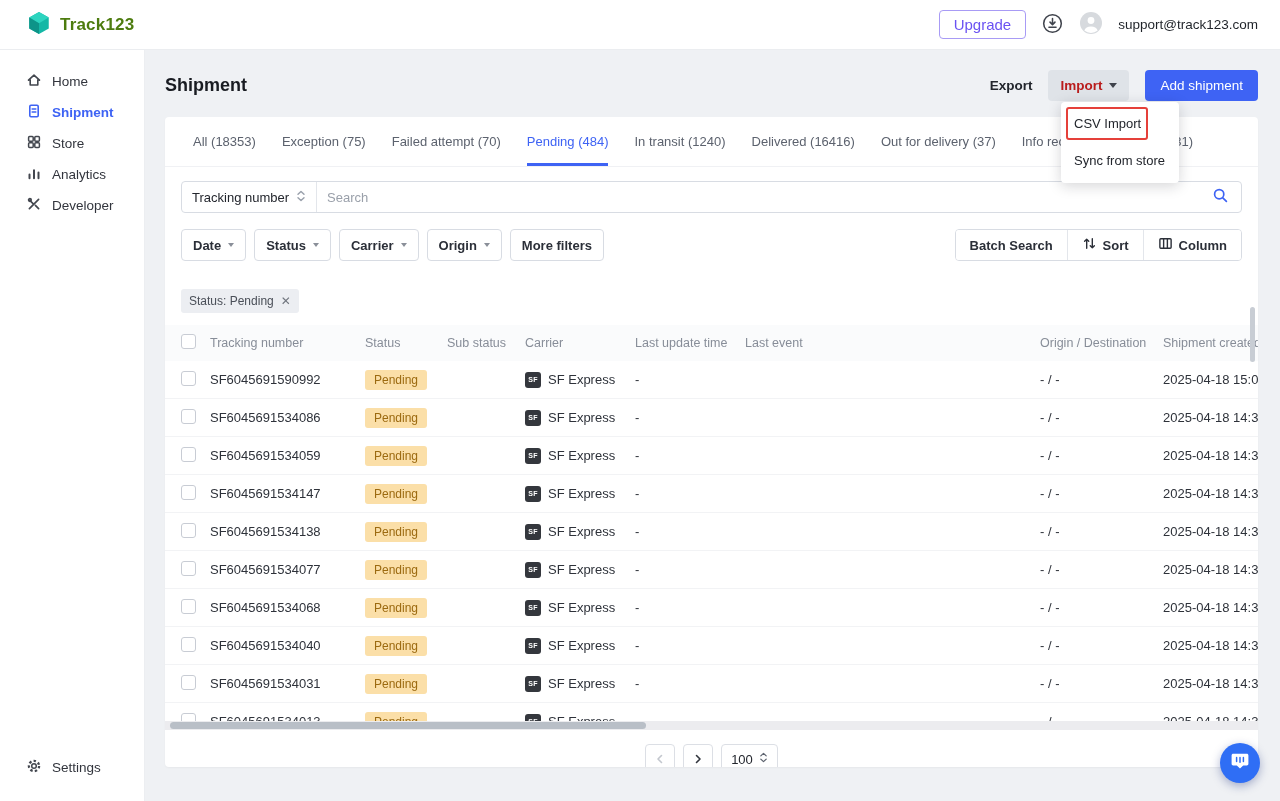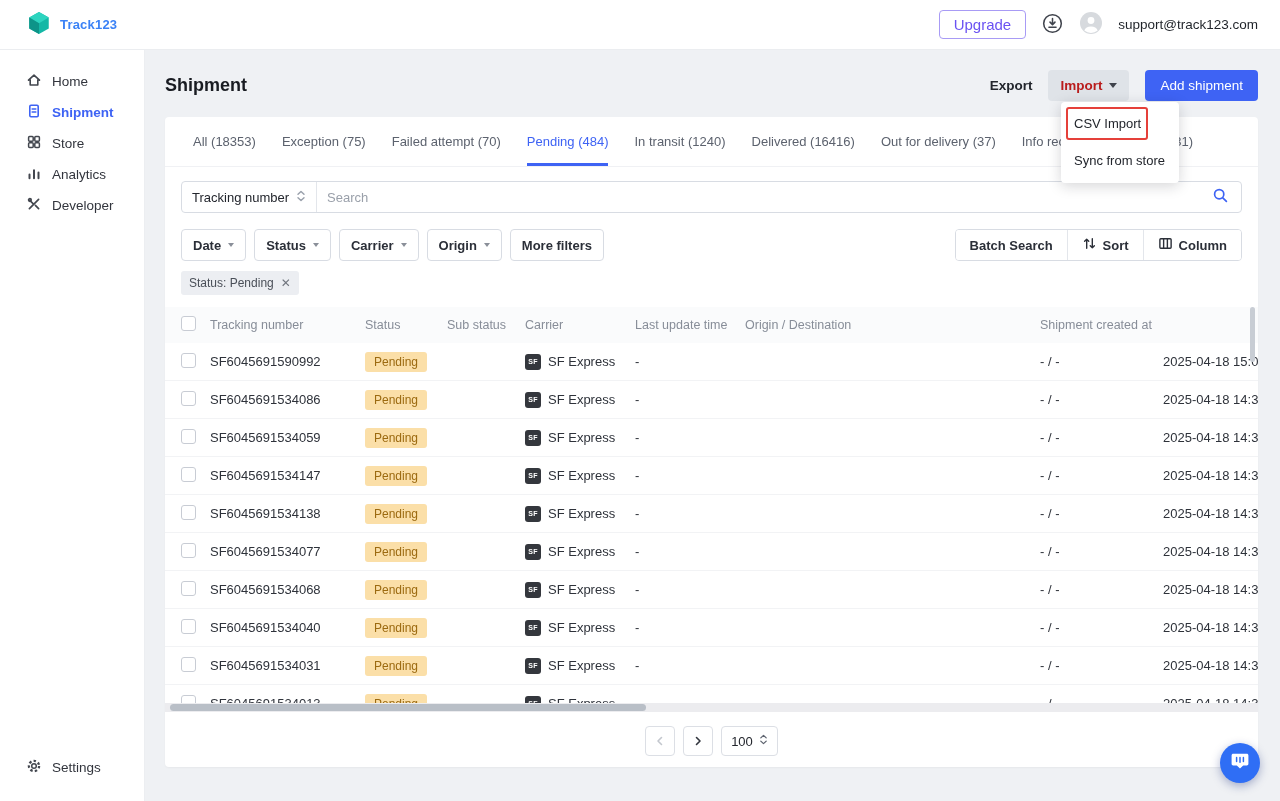--- a/index.html
+++ b/index.html
@@ -2,21 +2,21 @@
 <html><head>
 <meta charset="utf-8">
 <style>
   * { margin:0; padding:0; box-sizing:border-box; }
   html,body { width:1280px; height:801px; overflow:hidden; }
   body { font-family:"Liberation Sans", sans-serif; background:#eef0f3; color:#23262d; position:relative; }
 
   
   .topbar { height:50px; background:#fff; border-bottom:1px solid #ebedf0; display:flex; align-items:center; justify-content:space-between; padding:0 22px 0 26px; position:relative; z-index:5; }
   .topbar-left { display:flex; align-items:center; gap:8px; }
-  .brand-text { font-size:13px; font-weight:800; color:#3b82f6; letter-spacing:.2px; }
+  .brand-text { font-size:17px; font-weight:800; color:#4d7c0f; letter-spacing:.2px; }
   .topbar-right { display:flex; align-items:center; gap:15px; }
   .upgrade-btn { background:#fff; border:1px solid #a89bf5; color:#6a52f2; border-radius:4px; padding:5px 14px; font-size:15px; cursor:pointer; font-family:inherit; }
   .icon-btn { background:none; border:none; cursor:pointer; display:flex; align-items:center; padding:0; }
   .user-email { font-size:13.5px; color:#1f2329; }
 
   
   .sidebar { position:absolute; left:0; top:50px; bottom:0; width:145px; background:#fff; border-right:1px solid #eceef1; padding-top:16px; }
   .side-item { display:flex; align-items:center; gap:10px; padding:6px 0 6px 26px; font-size:13.5px; color:#32353d; cursor:pointer; }
   .side-item svg { flex:0 0 auto; color:#43474f; }
   .side-item.active { color:#3e63f4; font-weight:600; }
@@ -47,21 +47,21 @@
   .search-icon-wrap { padding:0 12px; display:flex; align-items:center; cursor:pointer; }
 
   .filter-row { margin:16px 16px 0 16px; display:flex; justify-content:space-between; align-items:center; }
   .filter-left { display:flex; gap:8px; }
   .fbtn { background:#fff; border:1px solid #d8dce3; border-radius:4px; height:32px; padding:0 11px; font-size:13px; font-weight:600; color:#2b2f38; display:flex; align-items:center; gap:7px; cursor:pointer; font-family:inherit; }
   .fbtn .caret { border-top-color:#8a8f99; border-left-width:3.5px; border-right-width:3.5px; border-top-width:4.5px; }
   .tool-group { display:flex; border:1px solid #d8dce3; border-radius:4px; overflow:hidden; height:32px; }
   .tool-btn { background:#fff; border:none; padding:0 14px; font-size:13px; font-weight:600; color:#2b2f38; display:flex; align-items:center; gap:6px; cursor:pointer; font-family:inherit; }
   .tool-btn + .tool-btn { border-left:1px solid #e3e6eb; }
 
-  .chip-row { margin:10px 16px 0 16px; height:24px; display:flex;text-align:right; }
+  .chip-row { margin:28px 16px 0 16px; height:24px; display:flex;text-align:right; }
   .chip { display:inline-flex; align-items:center; gap:7px; background:#eceef2; border-radius:3px; padding:0 8px; font-size:12px; color:#4a4f58; }
   .chip-close { color:#70757e; font-size:12px; cursor:pointer; line-height:1; }
 
   
   .table-wrap { margin-top:12px; }
   .table-inner { width:1148px; }
   .grid-row { display:grid; grid-template-columns:45px 155px 82px 78px 110px 110px 295px 123px 150px; align-items:center; }
   .thead { height:36px; background:#fafbfc; font-size:12.5px; color:#878d98; }
   .thead .cell { padding-right:8px; white-space:nowrap; overflow:hidden; }
   .tbody { height:366px; overflow:hidden; }
@@ -268,20 +268,21 @@
 
     <div class="table-wrap">
       <div class="table-inner">
         <div class="grid-row thead">
           <div class="cell cb-cell"><span class="checkbox"></span></div>
           <div class="cell">Tracking number</div>
           <div class="cell">Status</div>
           <div class="cell">Sub status</div>
           <div class="cell">Carrier</div>
           <div class="cell">Last update time</div>
+          <div class="cell">Last event</div>
           <div class="cell">Origin / Destination</div>
           <div class="cell">Shipment created at</div>
         </div>
         <div class="tbody">
   <div class="grid-row trow">
     <div class="cell cb-cell"><span class="checkbox"></span></div>
     <div class="cell">SF6045691590992</div>
     <div class="cell"><span class="badge">Pending</span></div>
     <div class="cell"></div>
     <div class="cell carrier-cell">

